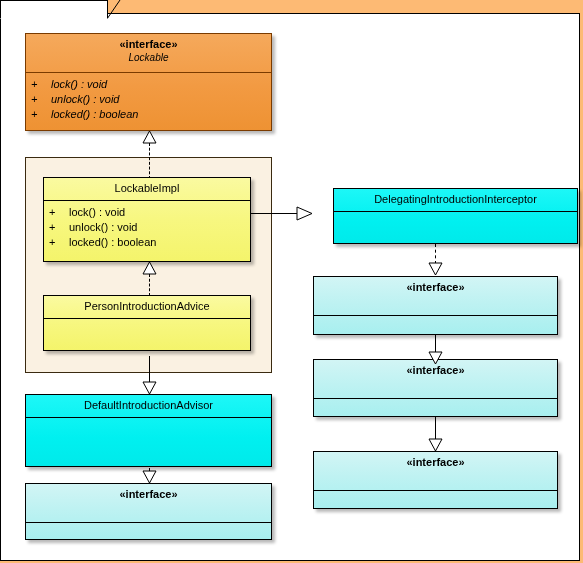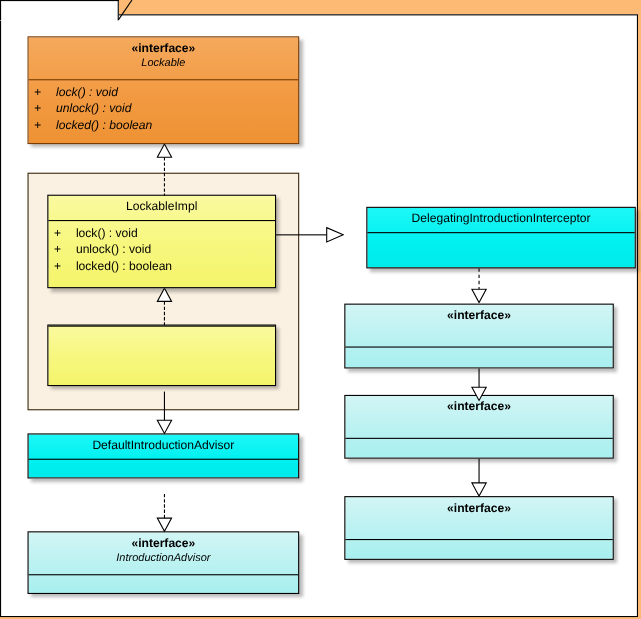--- a/index.html
+++ b/index.html
@@ -251,36 +251,38 @@
       <div class="member">
         <span class="vis">+</span><span>unlock() : void</span>
       </div>
       <div class="member">
         <span class="vis">+</span><span>locked() : boolean</span>
       </div>
     </div>
   </div>
 
   <div class="uml theme-yellow" style="left:43px; top:295px; width:208px; height:56px;">
-    <div class="divider"></div>
-    <div class="body"></div>
-  </div>
-
-  <div class="uml theme-cyan" style="left:25px; top:394px; width:247px; height:41px;">
+    <div class="head" style="height:22px;">
+      <span class="cname-plain">PersonIntroductionAdvice</span>
+    </div>
+    <div class="divider"></div>
+    <div class="body"></div>
+  </div>
+
+  <div class="uml theme-cyan" style="left:25px; top:394px; width:247px; height:73px;">
     <div class="head" style="height:22px;">
       <span class="cname-plain">DefaultIntroductionAdvisor</span>
     </div>
     <div class="divider"></div>
     <div class="body"></div>
   </div>
 
   <div class="uml theme-lightcyan" style="left:25px; top:483px; width:247px; height:57px;">
     <div class="head" style="height:38px;">
       <span class="stereo">«interface»</span>
-      <span class="cname-ital">IntroductionAdvisor</span>
     </div>
     <div class="divider"></div>
     <div class="body"></div>
   </div>
 
   <div class="uml theme-cyan" style="left:313px; top:188px; width:245px; height:56px;margin-left:20px;">
     <div class="head" style="height:22px;">
       <span class="cname-plain">DelegatingIntroductionInterceptor</span>
     </div>
     <div class="divider"></div>

